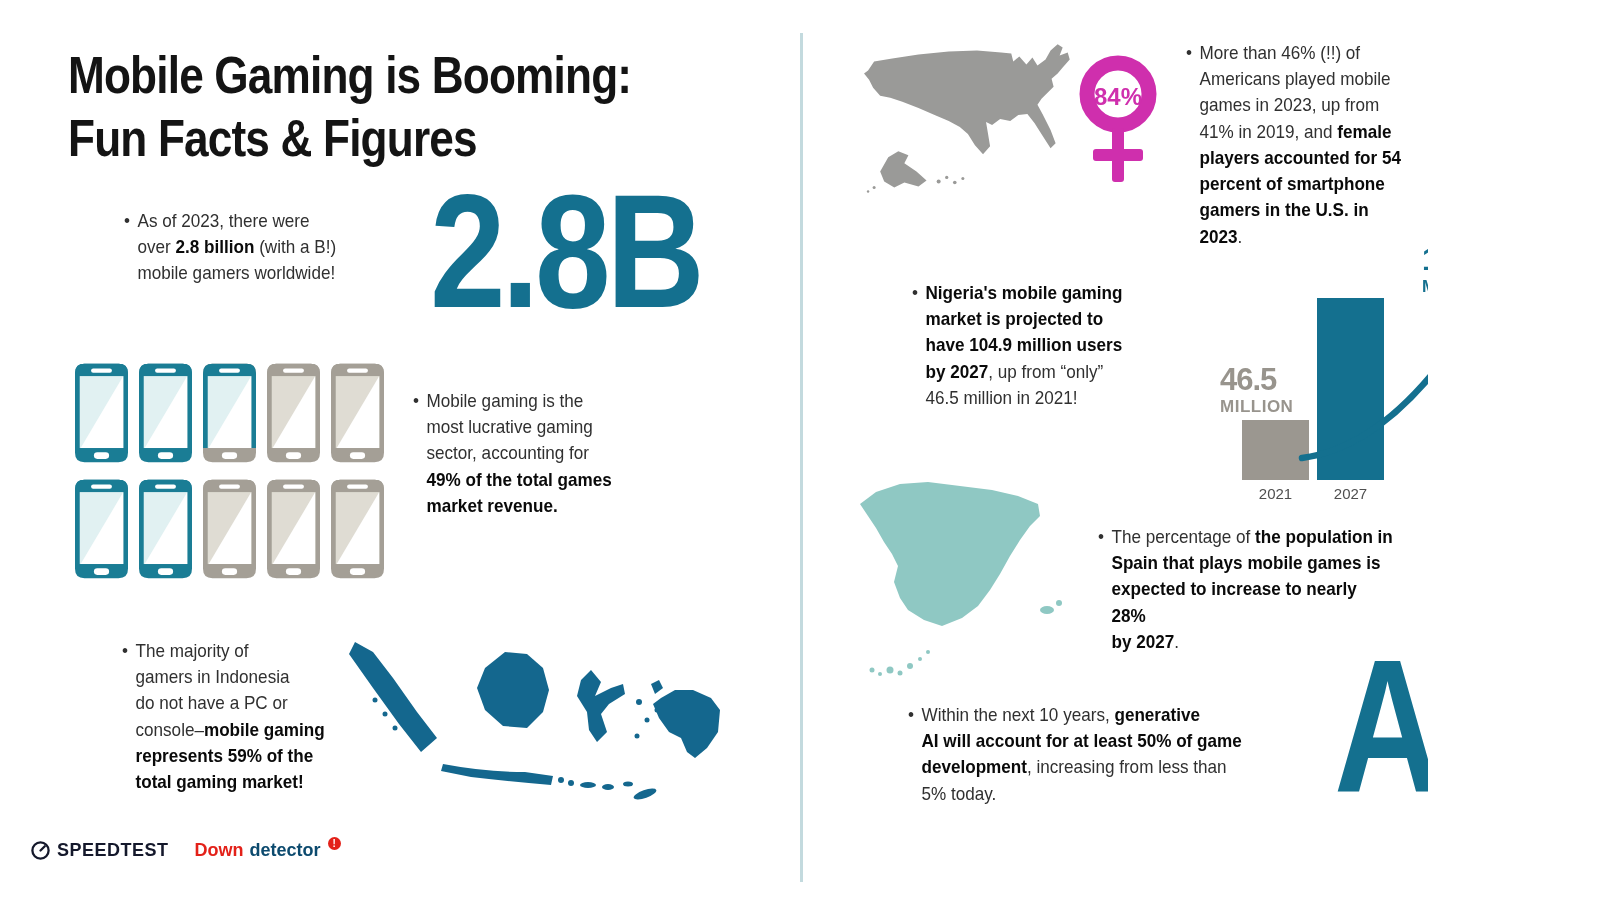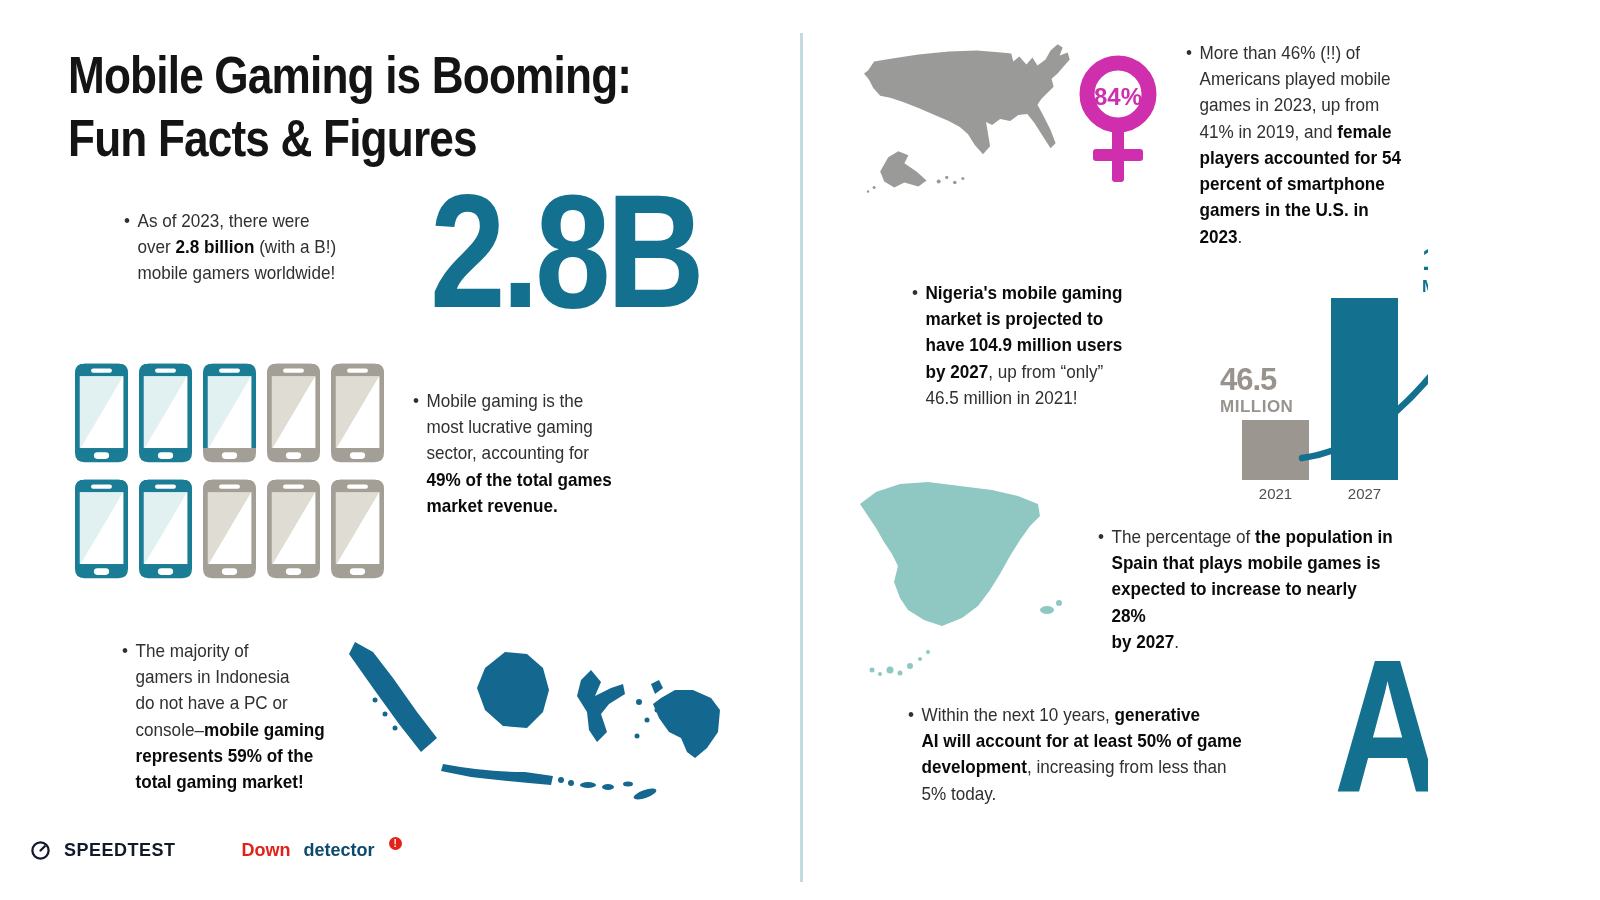--- a/index.html
+++ b/index.html
@@ -36,41 +36,41 @@
   #map-indonesia{position:absolute;left:345px;top:640px;width:376px;height:170px;}
   #map-usa{position:absolute;left:860px;top:40px;width:242px;height:162px;}
   #map-spain{position:absolute;left:842px;top:466px;width:245px;height:225px;}
 
   #female{position:absolute;left:1072px;top:50px;width:92px;height:140px;}
   #female svg{position:absolute;left:0;top:0;}
   #female .badge{position:absolute;left:0;top:33px;width:92px;text-align:center;
                  font-size:24px;font-weight:700;color:var(--magenta);}
 
   #chart{position:absolute;left:1218px;top:244px;width:300px;height:258px;}
-  #bars{position:absolute;left:24px;bottom:0;display:flex;gap:22px;align-items:flex-end;}
+  #bars{position:absolute;left:24px;bottom:0;display:flex;gap:8px;align-items:flex-end;}
   .col{display:flex;flex-direction:column;align-items:center;}
   .bar{width:67px;}
   .xlab{font-size:15px;color:#4f4f4f;margin-top:5px;}
   .ann{position:absolute;font-weight:700;line-height:1;}
   .ann .ann-val{font-size:31px;letter-spacing:-1px;}
   .ann .ann-unit{font-size:17px;margin-top:3px;letter-spacing:.5px;}
   .ann.low{left:2px;top:120px;color:#98948d;}
   .ann.high{left:204px;top:0;color:var(--teal);}
   #arrow{position:absolute;left:0;top:0;pointer-events:none;}
 
   #ai-graphic{position:absolute;left:1334px;top:630px;width:190px;height:180px;}
   .ai-a{position:absolute;left:0;top:0;font-size:190px;font-weight:700;line-height:1;
         color:var(--teal);transform:scaleX(0.78);transform-origin:left top;}
   #ai-joystick{position:absolute;left:103px;top:26px;}
 
   #footer-left{position:absolute;left:30px;top:840px;display:flex;align-items:center;gap:26px;}
-  .brand{display:flex;align-items:center;gap:13px;}
+  .brand{display:flex;align-items:center;gap:6px;}
   .st{font-size:18px;font-weight:700;color:#14182b;letter-spacing:.5px;}
   .dd{font-size:18px;font-weight:700;}
-  .dd-red{color:#e32119;margin-left:40px;}.dd-gray{color:#0c4a6e;}
+  .dd-red{color:#e32119;}.dd-gray{color:#0c4a6e;}
   .dd-badge{display:inline-flex;width:13px;height:13px;border-radius:50%;background:#e32119;
             color:#fff;font-size:10px;font-weight:700;align-items:center;justify-content:center;
             margin-left:1px;position:relative;top:-7px;}
   #footer-right{position:absolute;left:1498px;top:839px;font-size:23px;font-weight:700;
                 letter-spacing:2.5px;color:#101010;}
 </style>
 </head>
 <body>
 
 <div class="canvas">

